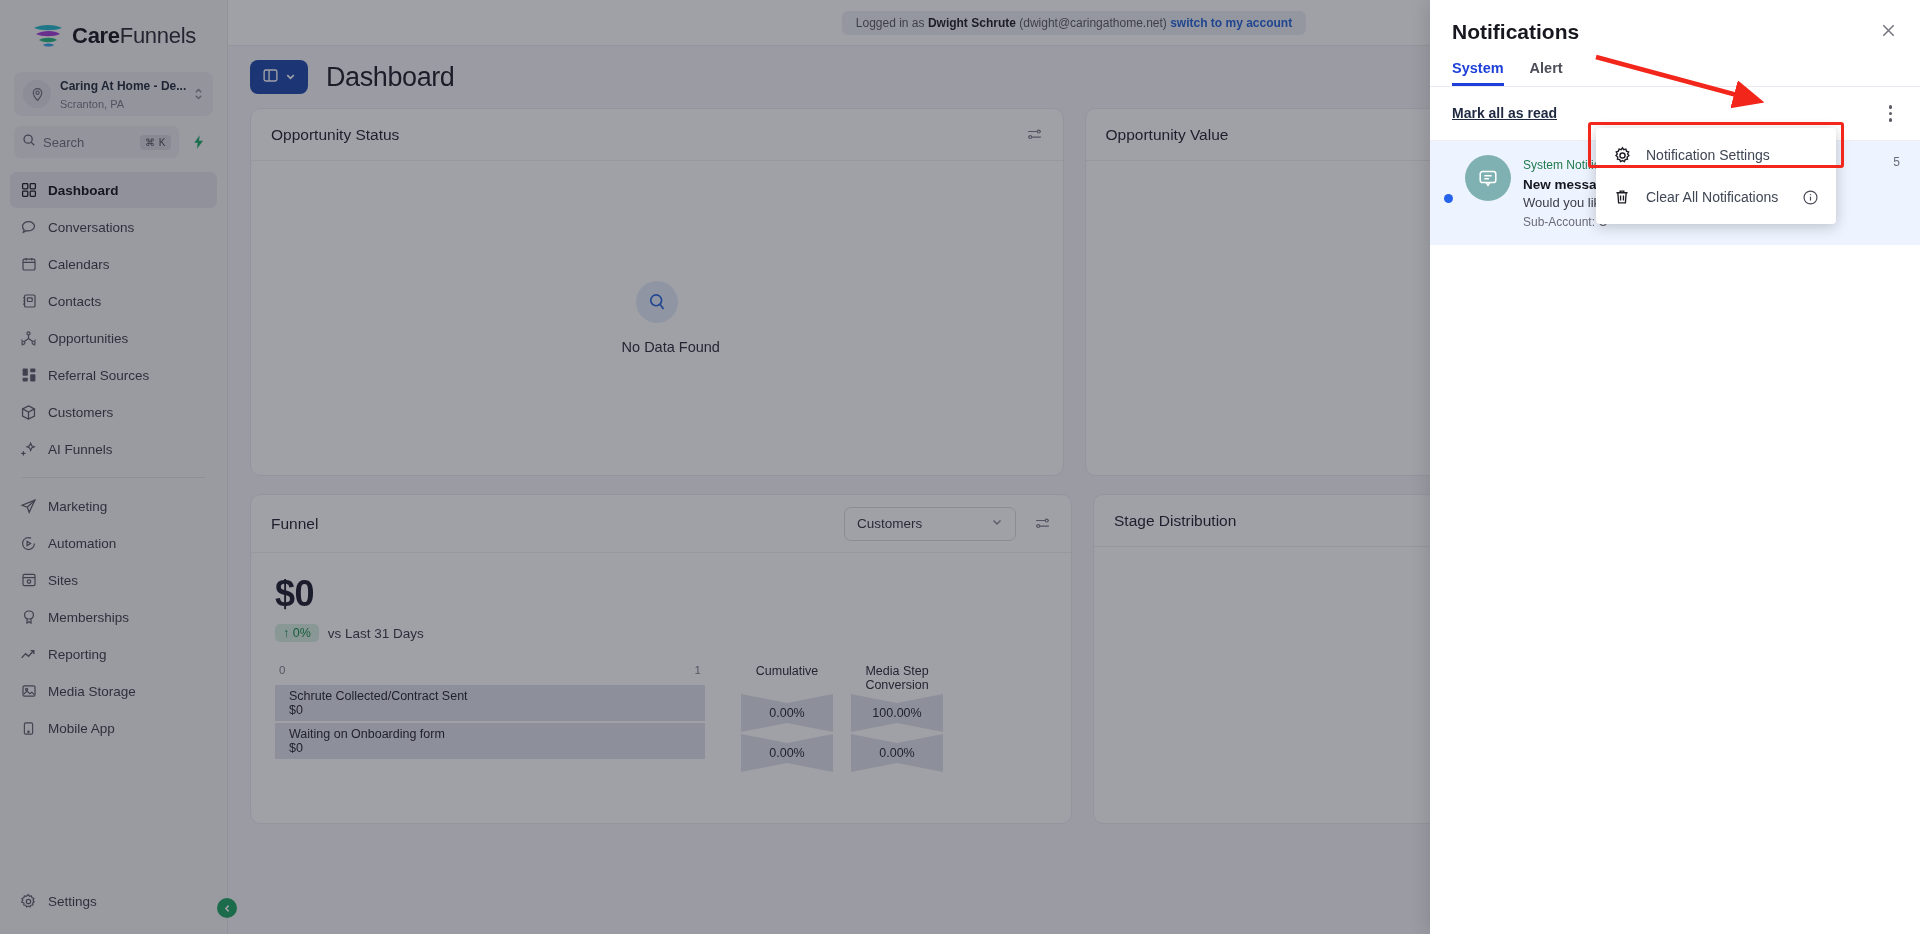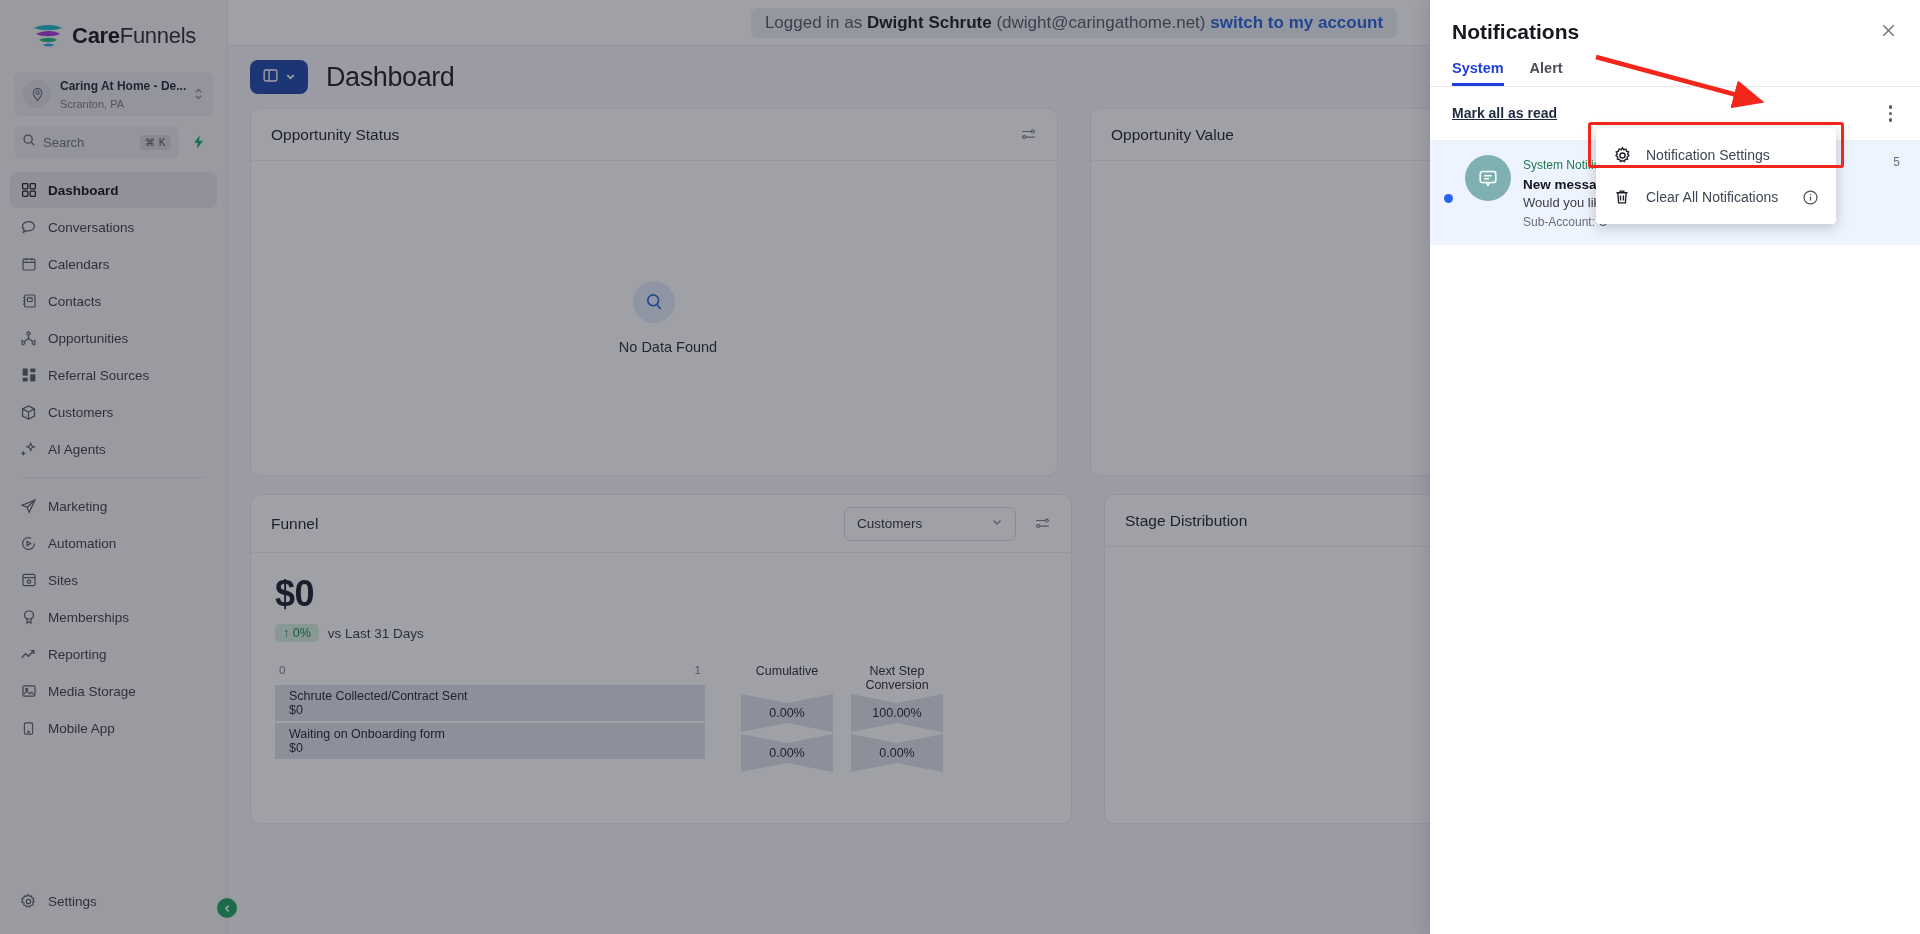--- a/index.html
+++ b/index.html
@@ -69,36 +69,36 @@
   }
 
   
   .main { flex: 1; min-width:0; display:flex; flex-direction:column; background:#f7f7f8; }
   .topbar {
     height: 46px; background:#fff; border-bottom:1px solid #e9e9ed;
     display:flex; align-items:center; justify-content:center; position:relative;
   }
   .logged-pill {
     background:#eceef3; border-radius: 6px; padding: 5px 14px;
-    font-size: 17px; color:#565660;
+    font-size: 12px; color:#565660;
   }
   .logged-pill b { color:#1b1b23; font-weight:700; }
   .logged-pill a { color:#2563d6; font-weight:700; text-decoration:none; }
   .topbar-right { position:absolute; right: 18px; display:flex; align-items:center; gap:14px; }
   .avatar-sq { width:34px; height:30px; border-radius:7px; background:#8592b0; }
 
   .page-head { height: 62px; display:flex; align-items:center; gap: 18px; padding: 0 22px; }
   .layout-btn {
     background:#1d46a8; color:#fff; border-radius:8px; height:34px;
     display:flex; align-items:center; gap:6px; padding: 0 12px;
   }
   .page-title { font-size: 27px; color:#1c1c26; font-weight:400; letter-spacing:-0.4px; }
 
   .grid { padding: 0 22px 0 22px; display:flex; flex-direction:column; gap: 18px; }
-  .row { display:flex; gap: 32px; }
+  .row { display:flex; gap: 21px; }
   .card {
     background:#fff; border:1px solid #e8e8ee; border-radius:10px;
     display:flex; flex-direction:column; overflow:hidden;
   }
   .card-head {
     height: 52px; display:flex; align-items:center; justify-content:space-between;
     padding: 0 20px; border-bottom: 1px solid #eeeef2;
   }
   .card-title { font-size: 15.5px; color:#1f1f2b; }
   .gear-sliders { color:#7c7c88; display:flex; align-items:center; }
@@ -321,21 +321,21 @@
             </span>
           <span>Customers</span>
         </div>
         <div class="nav-item">
           <span class="nav-ico">
               <svg width="17" height="17" viewBox="0 0 20 20" fill="none" stroke="#5b5b66" stroke-width="1.4">
                 <path d="M12.5 2.5l1.3 3 3 1.3-3 1.3-1.3 3-1.3-3-3-1.3 3-1.3z"></path>
                 <path d="M4 12v5M1.5 14.5h5"></path>
               </svg>
             </span>
-          <span>AI Agents</span>
+          <span>AI Funnels</span>
         </div>
 
         <div class="nav-div"></div>
 
         <div class="nav-item">
           <span class="nav-ico">
               <svg width="17" height="17" viewBox="0 0 20 20" fill="none" stroke="#5b5b66" stroke-width="1.5">
                 <path d="M17.5 2.5L2.5 8.5l6 2.3 2.3 6z"></path>
                 <path d="M8.5 10.8l9-8.3"></path>
               </svg>
@@ -543,21 +543,21 @@
                     </div>
                   </div>
 
                   <div class="fn-cols-wrap">
                     <div class="fn-col">
                       <div class="fn-col-h">Cumulative</div>
                       <div class="fn-chip">0.00%</div>
                       <div class="fn-chip">0.00%</div>
                     </div>
                     <div class="fn-col">
-                      <div class="fn-col-h"><span>Next Step</span><br><span>Conversion</span></div>
+                      <div class="fn-col-h"><span>Media Step</span><br><span>Conversion</span></div>
                       <div class="fn-chip">100.00%</div>
                       <div class="fn-chip">0.00%</div>
                     </div>
                   </div>
                 </div>
               </div>
             </div>
           </div>
 
           <div class="card" style="flex:1; height:330px; position:relative;">

